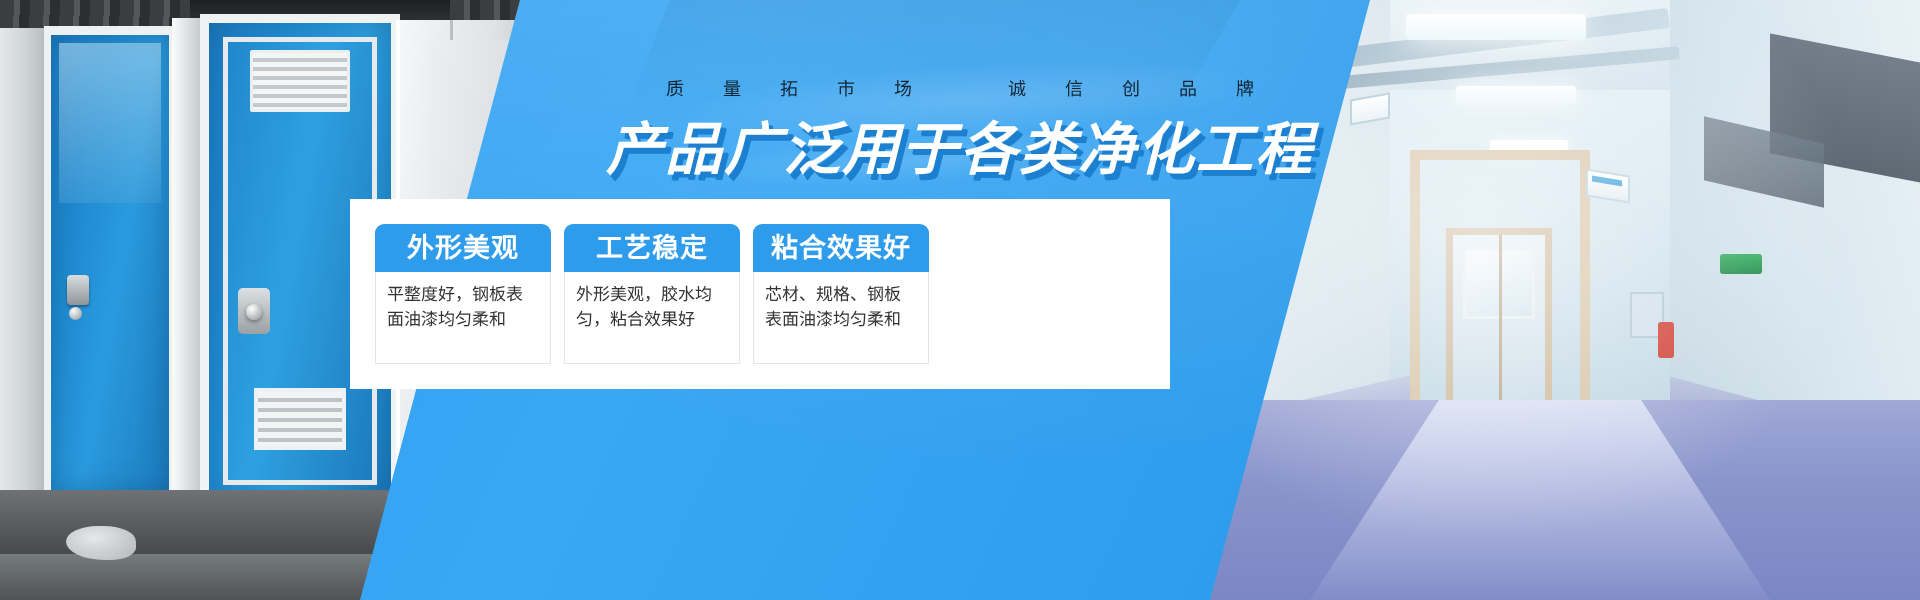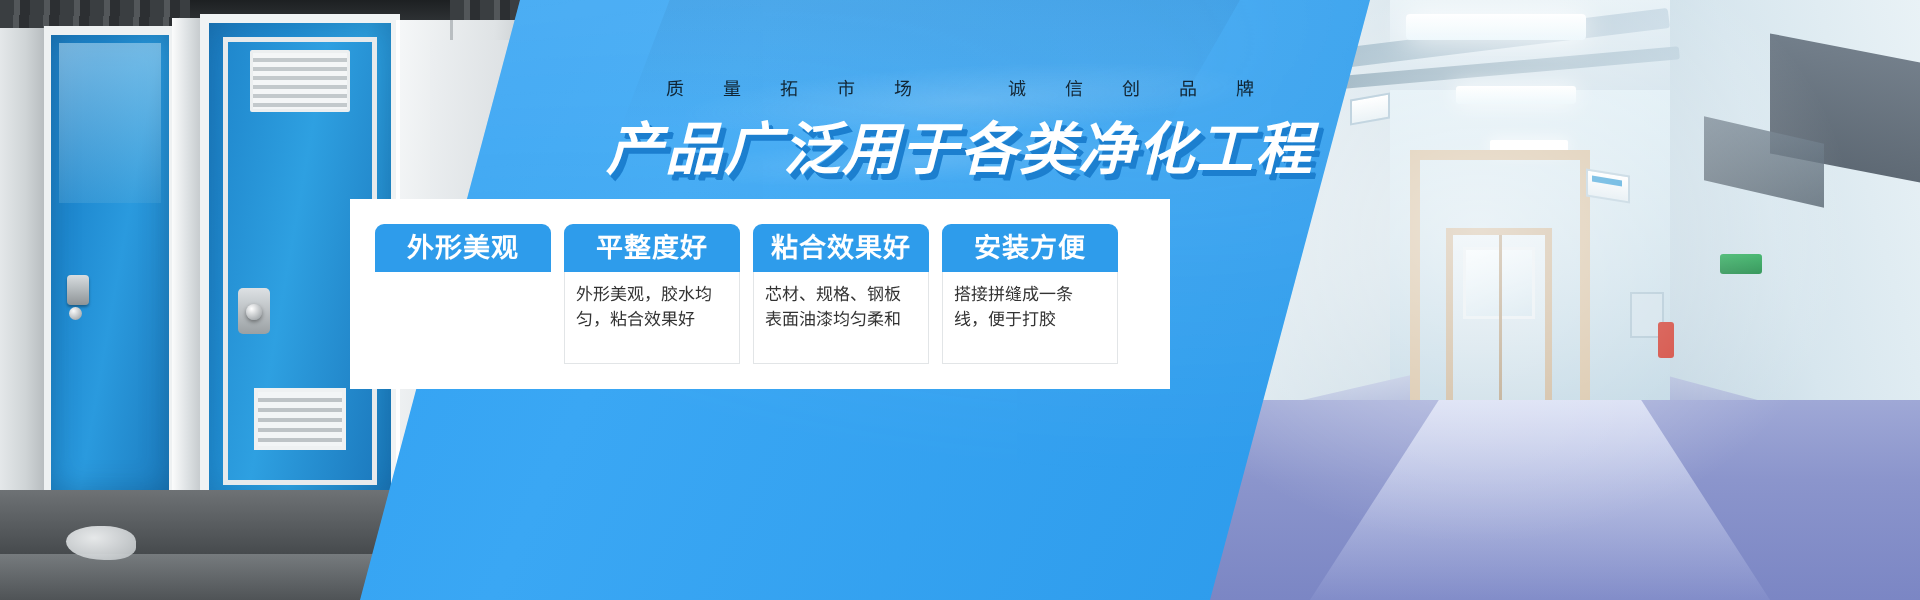--- a/index.html
+++ b/index.html
@@ -269,32 +269,29 @@
   <div class="panel-sheen"></div>
   <div class="panel-wave"></div>
 
   <div class="tagline">质 量 拓 市 场 　 诚 信 创 品 牌</div>
   <div class="headline">产品广泛用于各类净化工程</div>
 
   <div class="cards">
 
     <div class="card">
       <div class="card-head">外形美观</div>
+      <div class="card-body">平整度好，钢板表面油漆均匀柔和</div>
     </div>
 
     <div class="card">
-      <div class="card-head">平整度好</div>
+      <div class="card-head">工艺稳定</div>
       <div class="card-body">外形美观，胶水均匀，粘合效果好</div>
     </div>
 
     <div class="card">
       <div class="card-head">粘合效果好</div>
       <div class="card-body">芯材、规格、钢板表面油漆均匀柔和</div>
     </div>
 
-    <div class="card">
-      <div class="card-head">安装方便</div>
-      <div class="card-body">搭接拼缝成一条线，便于打胶</div>
-    </div>
 
   </div>
 
 </div>
 
 </body></html>

